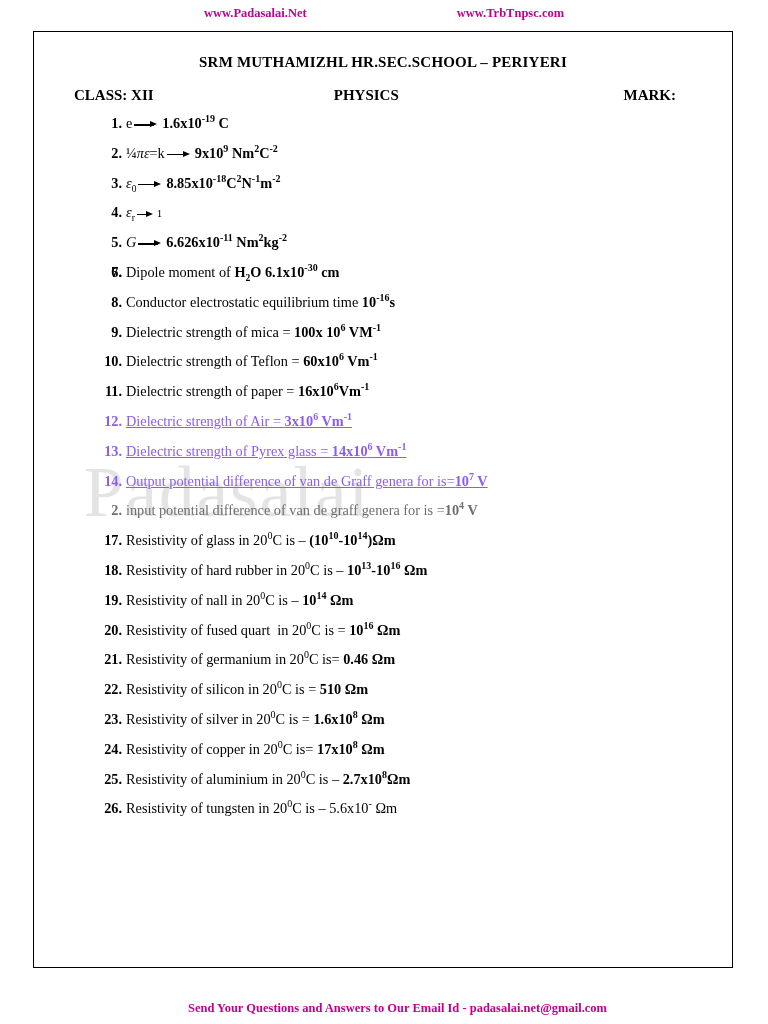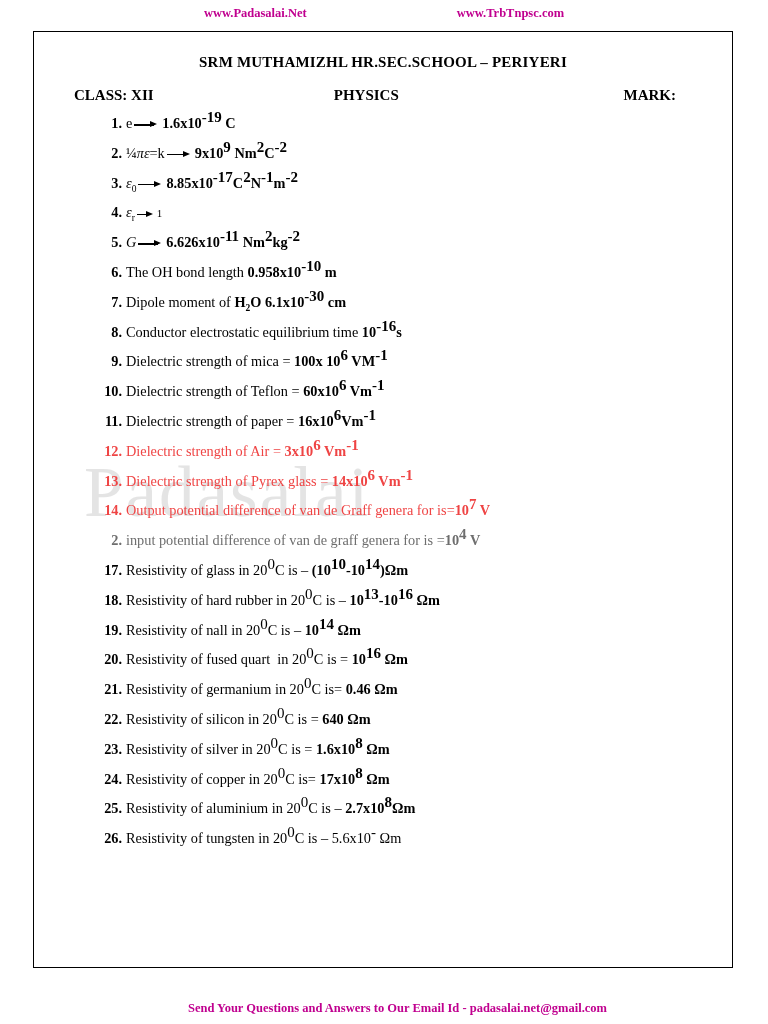--- a/index.html
+++ b/index.html
@@ -97,21 +97,21 @@
   }
   ol.items li .num {
     position: absolute;
     left: 0;
     width: 24px;
     text-align: right;
     font-weight: bold;
   }
   .b { font-weight: bold; }
   .it { font-style: italic; }
-  sup { font-size: 15px; vertical-align: super; line-height: 0; }
+  sup { font-size: 10px; vertical-align: super; line-height: 0; }
   sub { font-size: 9.5px; vertical-align: sub; line-height: 0; }
   .arrow {
     display: inline-block;
     position: relative;
     width: 26px;
     height: 8px;
     vertical-align: middle;
     margin: 0 2px;
   }
   .arrow::before {
@@ -126,21 +126,21 @@
     position: absolute;
     left: 16px; top: 0.5px;
     width: 0; height: 0;
     border-left: 7px solid #000;
     border-top: 3.5px solid transparent;
     border-bottom: 3.5px solid transparent;
   }
   .arrow.short { width: 18px; }
   .arrow.short::before { width: 12px; }
   .arrow.short::after { left: 9px; }
-  .faded { color: #ef4444; }
+  .faded { color: #8b5cf6; text-decoration: underline; }
   .faded2 { color: #6e6e6e; }
   .footer {
     position: absolute;
     left: 0;
     right: 0;
     bottom: 8px;
     text-align: center;
     font-size: 12.5px;
     font-weight: bold;
     color: #c0008f;
@@ -179,36 +179,35 @@
           <span>e<span class="arrow"></span><span class="b">1.6x10<sup>-19</sup> C</span></span>
         </li>
 
         <li>
           <span class="num">2.</span>
           <span>¼<span class="it">πε</span>=k<span class="arrow"></span><span class="b">9x10<sup>9</sup> Nm<sup>2</sup>C<sup>-2</sup></span></span>
         </li>
 
         <li>
           <span class="num">3.</span>
-          <span><span class="it">ε</span><sub>0</sub><span class="arrow"></span><span class="b">8.85x10<sup>-17</sup>C<sup>2</sup>N<sup>-1</sup>m<sup>-2</sup></span></span>
+          <span><span class="it">ε</span><sub>0</sub><span class="arrow"></span><span class="b">8.85x10<sup>-18</sup>C<sup>2</sup>N<sup>-1</sup>m<sup>-2</sup></span></span>
         </li>
 
         <li>
           <span class="num">4.</span>
           <span><span class="it">ε</span><sub>r</sub><span class="arrow short"></span><span style="font-size:11px;">1</span></span>
         </li>
 
         <li>
           <span class="num">5.</span>
           <span><span class="it">G</span><span class="arrow"></span><span class="b">6.626x10<sup>-11</sup> Nm<sup>2</sup>kg<sup>-2</sup></span></span>
         </li>
 
         <li>
           <span class="num">6.</span>
-          <span>The OH bond length <span class="b">0.958x10<sup>-10</sup> m</span></span>
         </li>
 
         <li>
           <span class="num">7.</span>
           <span>Dipole moment of <span class="b">H<sub>2</sub>O 6.1x10<sup>-30</sup> cm</span></span>
         </li>
 
         <li>
           <span class="num">8.</span>
           <span>Conductor electrostatic equilibrium time <span class="b">10<sup>-16</sup>s</span></span>
@@ -270,21 +269,21 @@
           <span>Resistivity of fused quart&nbsp; in 20<sup>0</sup>C is = <span class="b">10<sup>16</sup> Ωm</span></span>
         </li>
 
         <li>
           <span class="num">21.</span>
           <span>Resistivity of germanium in 20<sup>0</sup>C is= <span class="b">0.46 Ωm</span></span>
         </li>
 
         <li>
           <span class="num">22.</span>
-          <span>Resistivity of silicon in 20<sup>0</sup>C is = <span class="b">640 Ωm</span></span>
+          <span>Resistivity of silicon in 20<sup>0</sup>C is = <span class="b">510 Ωm</span></span>
         </li>
 
         <li>
           <span class="num">23.</span>
           <span>Resistivity of silver in 20<sup>0</sup>C is = <span class="b">1.6x10<sup>8</sup> Ωm</span></span>
         </li>
 
         <li>
           <span class="num">24.</span>
           <span>Resistivity of copper in 20<sup>0</sup>C is= <span class="b">17x10<sup>8</sup> Ωm</span></span>

